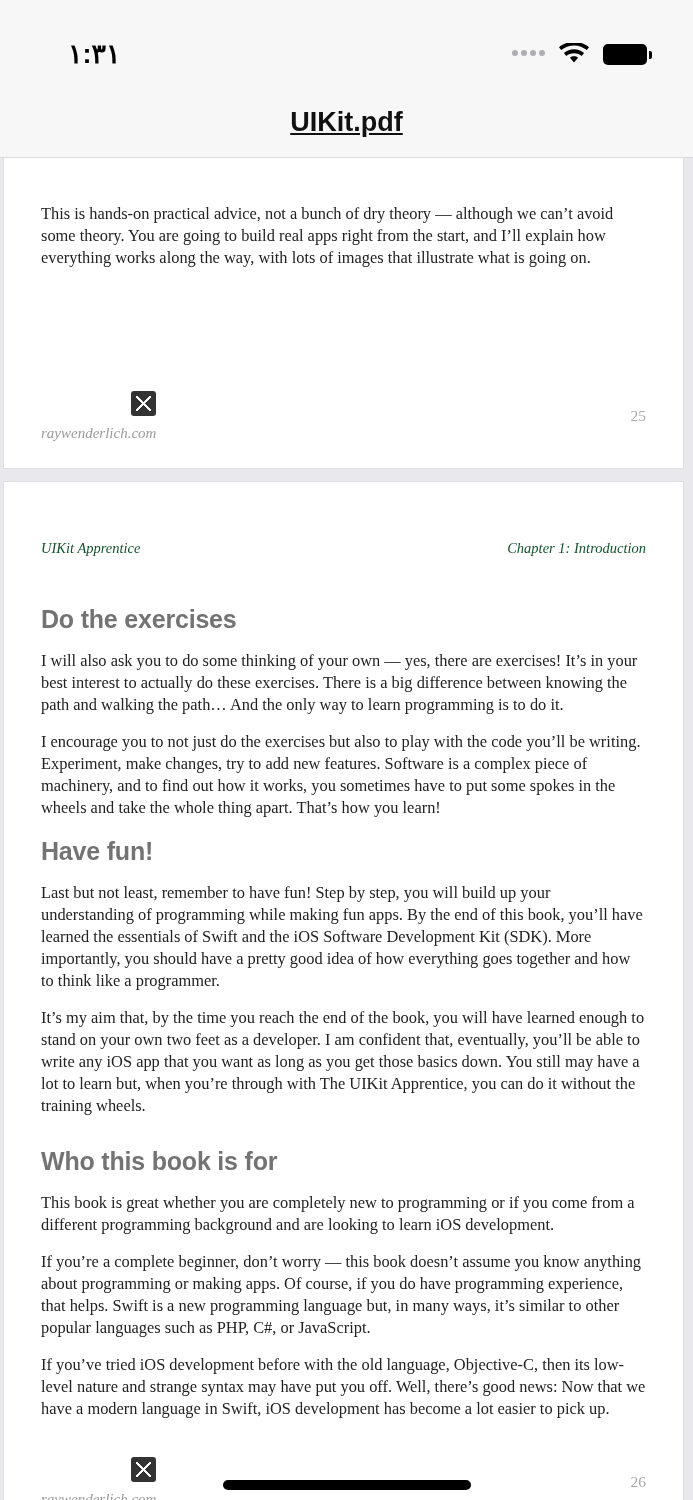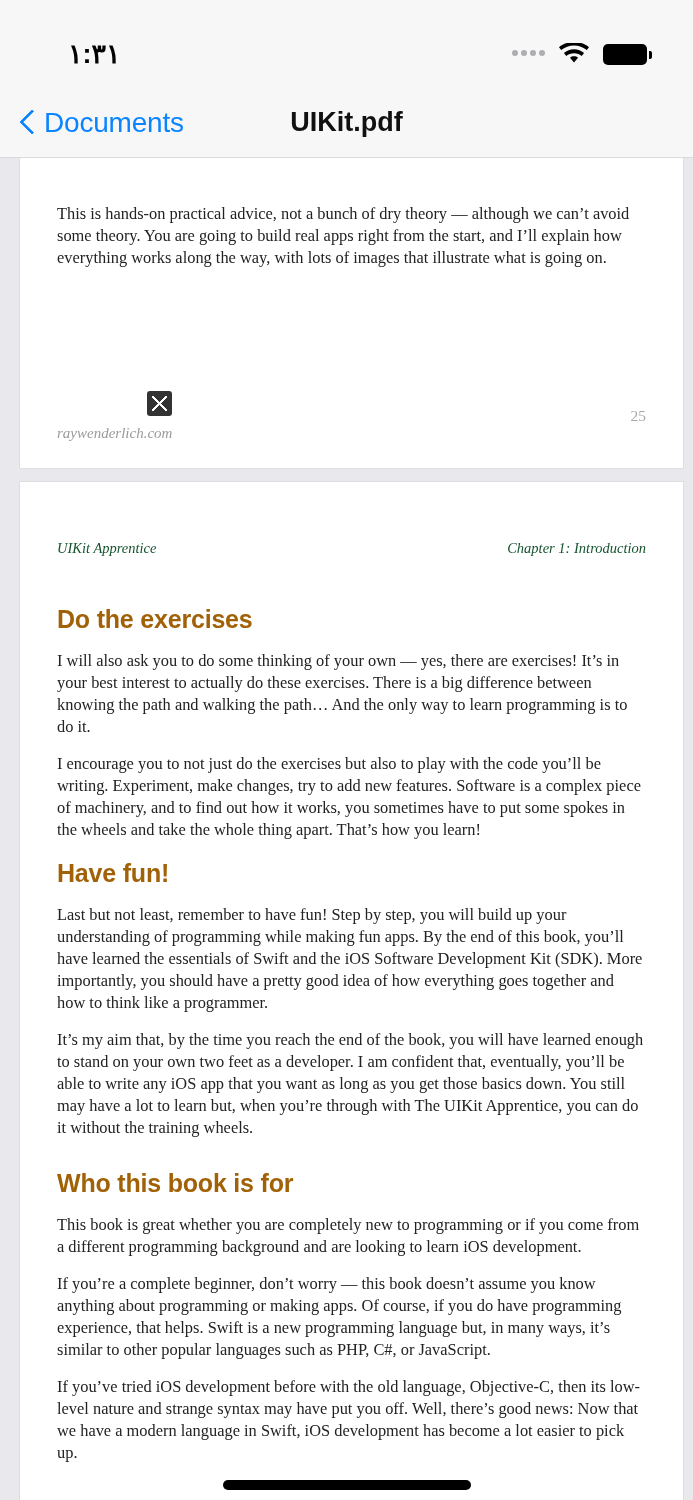--- a/index.html
+++ b/index.html
@@ -113,32 +113,33 @@
     letter-spacing: -0.2px;
   }
   .nav-title {
     position: absolute;
     left: 0; right: 0;
     text-align: center;
     font-size: 27px;
     font-weight: 700;
     color: #111;
     pointer-events: none;
+    text-decoration: underline;
   }
 
   
   .pdf-scroll {
     position: relative;
     height: 1342px;
     background: #e9e9ed;
     overflow: hidden;
   }
   .page {
     background: #fff;
-    margin: 0 10px 14px 20px;
+    margin: 0 10px 14px 4px;
     box-shadow: 0 0 0 0.5px #d2d2d7;
     padding: 0 0;
     position: relative;
   }
   .page-inner {
     padding: 0 37px;
   }
   .page-head {
     display: flex;
     justify-content: space-between;
@@ -146,21 +147,21 @@
     font-style: italic;
     font-size: 14.5px;
     color: #14532d;
     padding-top: 58px;
     padding-bottom: 30px;
   }
   .h1 {
     font-family: "Liberation Sans", sans-serif;
     font-size: 25px;
     font-weight: 700;
-    color: #a16207;
+    color: #737373;
     margin: 18px 0 16px 0;
     letter-spacing: -0.2px;
   }
   p.body {
     font-family: "Liberation Serif", serif;
     font-size: 16.4px;
     line-height: 1.34;
     color: #222;
     margin-bottom: 15px;
     text-align: left;
@@ -240,24 +241,20 @@
       <svg class="wifi" viewBox="0 0 30 22">
         <path d="M15 19.5l-4-4.8c2.3-1.9 5.7-1.9 8 0L15 19.5z" fill="#000"></path>
         <path d="M15 10.2c-2.9 0-5.6 1-7.7 2.8l-2.4-2.9C7.6 7.6 11.2 6.2 15 6.2s7.4 1.4 10.1 3.9l-2.4 2.9c-2.1-1.8-4.8-2.8-7.7-2.8z" fill="#000"></path>
         <path d="M15 2.4c-4.8 0-9.3 1.7-12.8 4.6L0 4.2C4.1.8 9.3-1.1 15-1.1s10.9 1.9 15 5.3l-2.2 2.8C24.3 4.1 19.8 2.4 15 2.4z" fill="#000"></path>
       </svg>
       <div class="battery"></div>
     </div>
   </div>
 
   <div class="nav-bar">
-    <div class="nav-back">
-      <span class="chev"></span>
-      <span class="nav-back-label">Documents</span>
-    </div>
     <div class="nav-title">UIKit.pdf</div>
   </div>
 
   <div class="pdf-scroll">
 
     <div class="page clipped-top" style="margin-top:-60px;">
       <div class="page-inner">
         <div class="page-head" style="visibility:hidden; padding-top:58px;">
           <span>&nbsp;</span>
             <span>&nbsp;</span>

